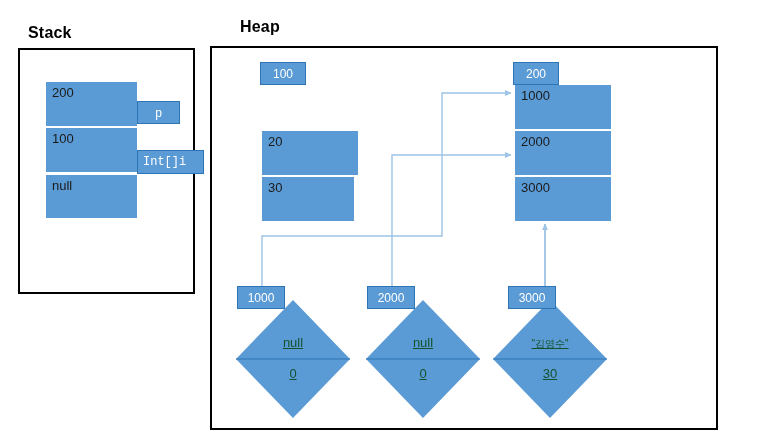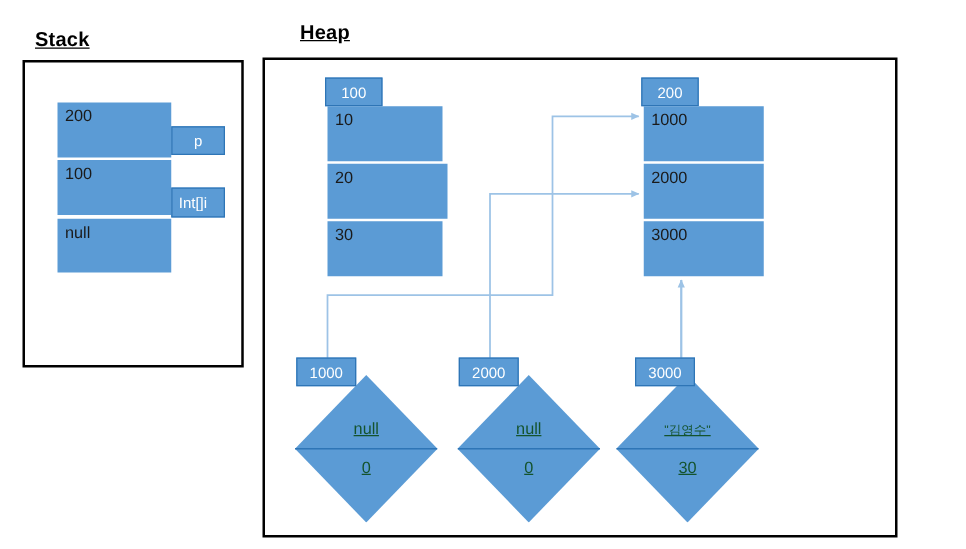--- a/index.html
+++ b/index.html
@@ -17,21 +17,20 @@
     background: #ffffff;
     overflow: hidden;
   }
   .title {
     position: absolute;
     font-weight: bold;
     font-size: 16px;
     color: #000000;
     letter-spacing: 0.2px;
     white-space: nowrap;
-    text-decoration: underline;
   }
   .region-box {
     position: absolute;
     border: 2px solid #000000;
     background: transparent;
     box-sizing: border-box;
   }
   .cell {
     position: absolute;
     background: #5B9BD5;
@@ -90,21 +89,21 @@
 
 <div id="canvas">
 
   <div class="title" style="left:28px; top:24px;">Stack</div>
   <div class="region-box" style="left:18px; top:48px; width:177px; height:246px;"></div>
 
   <div class="cell" style="left:46px; top:82px; width:91px; height:44px;">200</div>
   <div class="tag" style="left:137px; top:101px; width:43px; height:23px;">p</div>
 
   <div class="cell" style="left:46px; top:128px; width:91px; height:44px;">100</div>
-  <div class="tag left-align" style="left:137px; top:150px; width:43px; height:24px;">Int[]i</div>
+  <div class="tag left-align" style="left:137px; top:150px; width:67px; height:24px;font-family:Liberation Mono, monospace;">Int[]i</div>
 
   <div class="cell" style="left:46px; top:175px; width:91px; height:43px;">null</div>
 
   <div class="title" style="left:240px; top:18px;">Heap</div>
   <div class="region-box" style="left:210px; top:46px; width:508px; height:384px;"></div>
 
   <svg id="connectors" viewBox="0 0 773 439" xmlns="http://www.w3.org/2000/svg">
     <defs>
       <marker id="ah" markerWidth="7" markerHeight="7" refX="6" refY="3.5" orient="auto" markerUnits="userSpaceOnUse">
         <path d="M0,0.6 L6.5,3.5 L0,6.4 z" fill="#9DC3E6"></path>
@@ -112,21 +111,20 @@
     </defs>
 
     <path d="M262,292 L262,236 L442,236 L442,93 L511,93" fill="none" stroke="#9DC3E6" stroke-width="1.4" marker-end="url(#ah)"></path>
 
     <path d="M392,292 L392,155 L511,155" fill="none" stroke="#9DC3E6" stroke-width="1.4" marker-end="url(#ah)"></path>
 
     <path d="M545,292 L545,224" fill="none" stroke="#9DC3E6" stroke-width="1.8" marker-end="url(#ah)"></path>
   </svg>
 
   <div class="tag" style="left:260px; top:62px; width:46px; height:23px;">100</div>
-  <div class="cell" style="left:262px; top:85px; width:92px; height:44px;">10</div>
   <div class="cell" style="left:262px; top:131px; width:96px; height:44px;">20</div>
   <div class="cell" style="left:262px; top:177px; width:92px; height:44px;">30</div>
 
   <div class="tag" style="left:513px; top:62px; width:46px; height:23px;">200</div>
   <div class="cell" style="left:515px; top:85px; width:96px; height:44px;">1000</div>
   <div class="cell" style="left:515px; top:131px; width:96px; height:44px;">2000</div>
   <div class="cell" style="left:515px; top:177px; width:96px; height:44px;">3000</div>
 
   <div class="diamond-wrap" style="left:236px; top:300px; width:114px; height:118px;">
     <svg width="114" height="118" viewBox="0 0 114 118" xmlns="http://www.w3.org/2000/svg">

